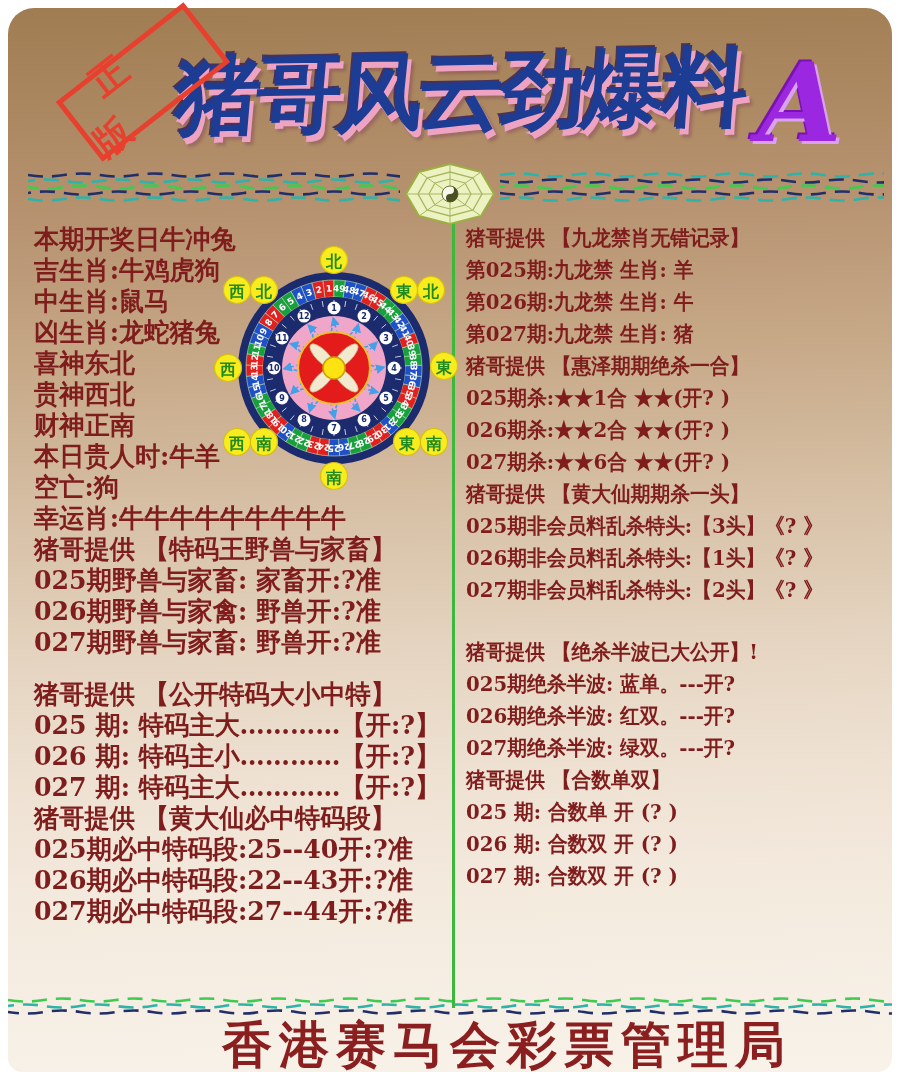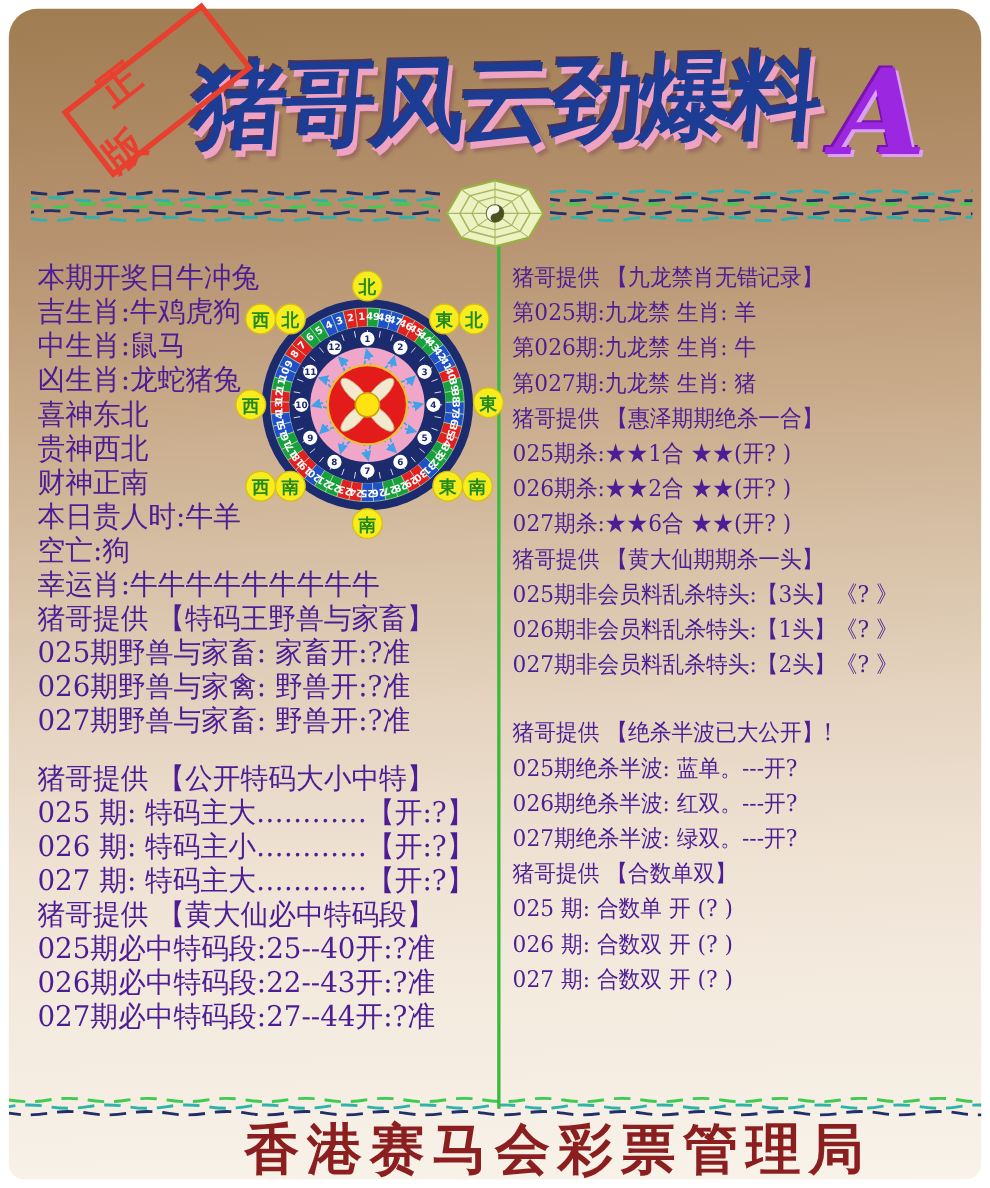--- a/index.html
+++ b/index.html
@@ -26,21 +26,21 @@
          text-shadow:3px 3px 0 #d9a0f5,-2px -2px 0 #7a12b0;}
   
   .deco{position:absolute;z-index:2;}
   #deco-left{left:28px;top:170px;}
   #deco-right{left:500px;top:170px;}
   #deco-bottom{left:8px;top:995px;}
   #ornament{position:absolute;left:404px;top:162px;z-index:3;}
   #divider{position:absolute;left:452px;top:216px;width:3px;height:792px;
            background:#3cb83c;z-index:2;}
   
-  .col{position:absolute;z-index:6;color:#4c1d95;font-weight:normal;white-space:nowrap;margin-top:14px;}
+  .col{position:absolute;z-index:6;color:#7f1d1d;font-weight:bold;white-space:nowrap;}
   #left-col{left:34px;top:224px;width:418px;font-size:26px;}
   #left-col .line{height:31px;line-height:31px;transform:scaleX(.97);transform-origin:0 0;}
   #right-col{left:466px;top:222px;width:426px;font-size:21px;}
   #right-col .line{height:32px;line-height:32px;transform:scaleX(.94);transform-origin:0 0;}
   .spacer-l{height:21px;} .spacer-r{height:30px;}
   
   #wheel{position:absolute;left:189px;top:223px;width:290px;height:290px;z-index:3;}
   
   #watermark{position:absolute;left:222px;top:1012px;z-index:7;
              font-size:50px;font-weight:bold;color:#8b1f1f;letter-spacing:7px;

